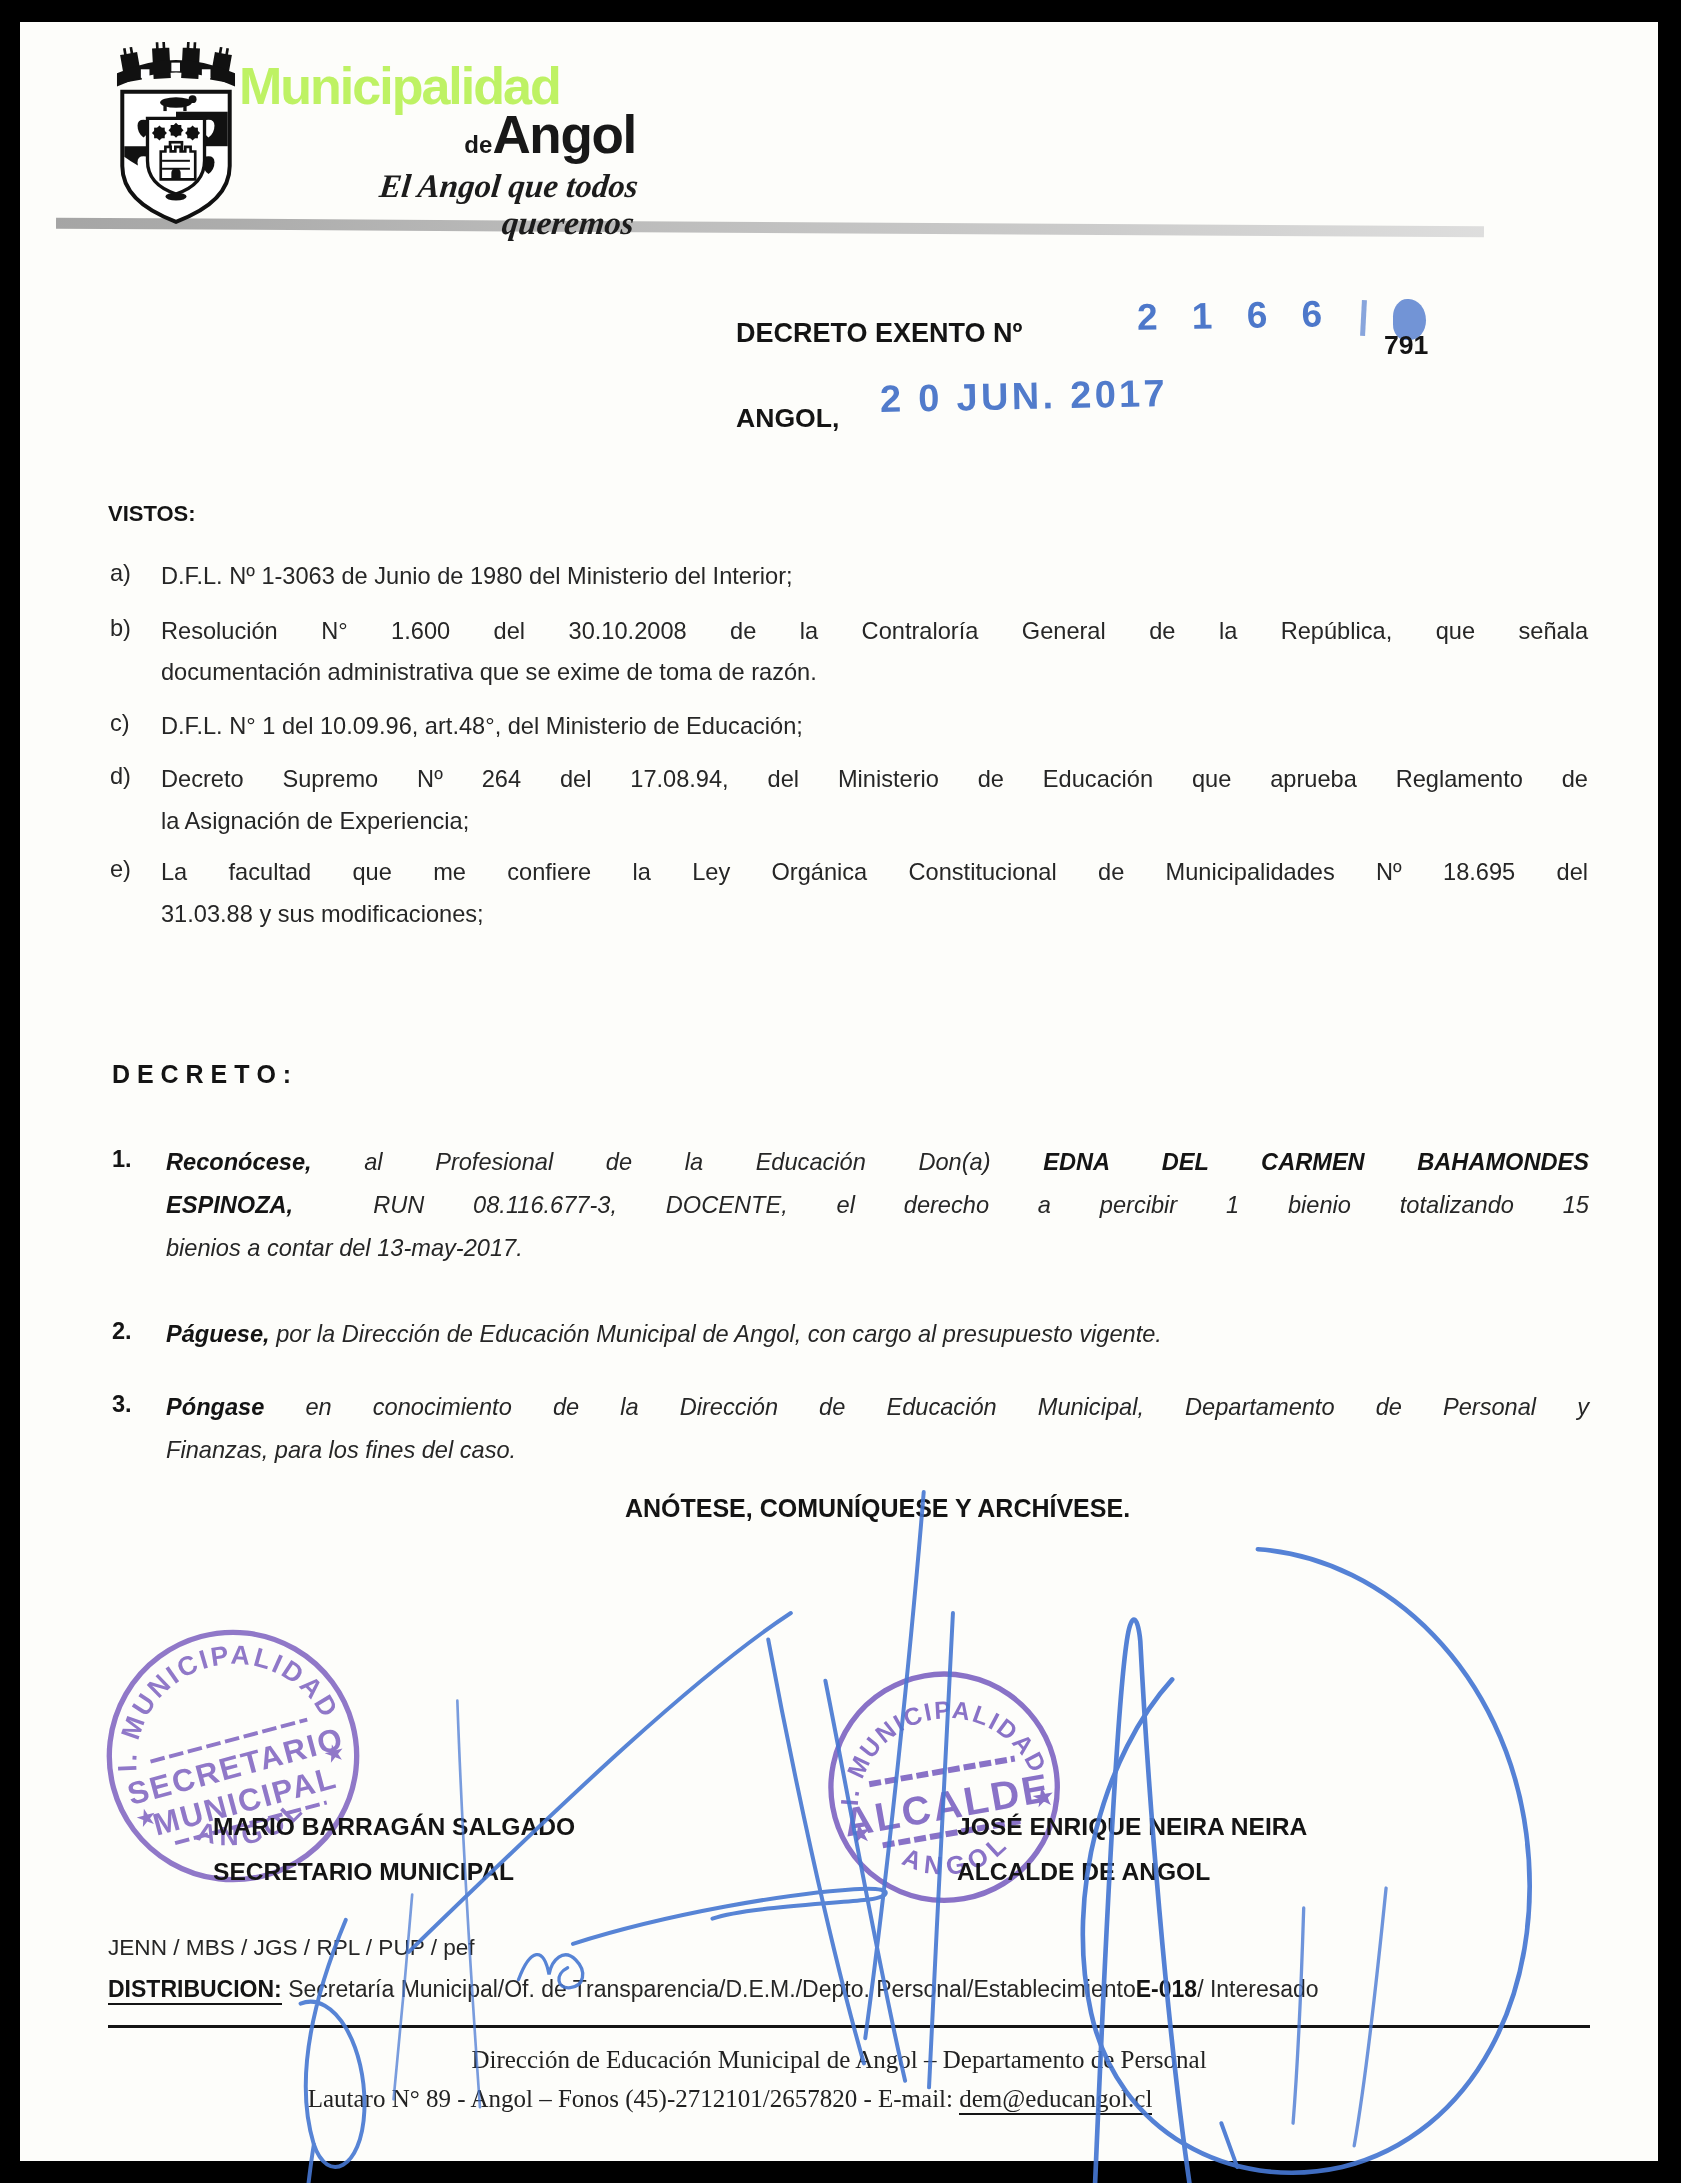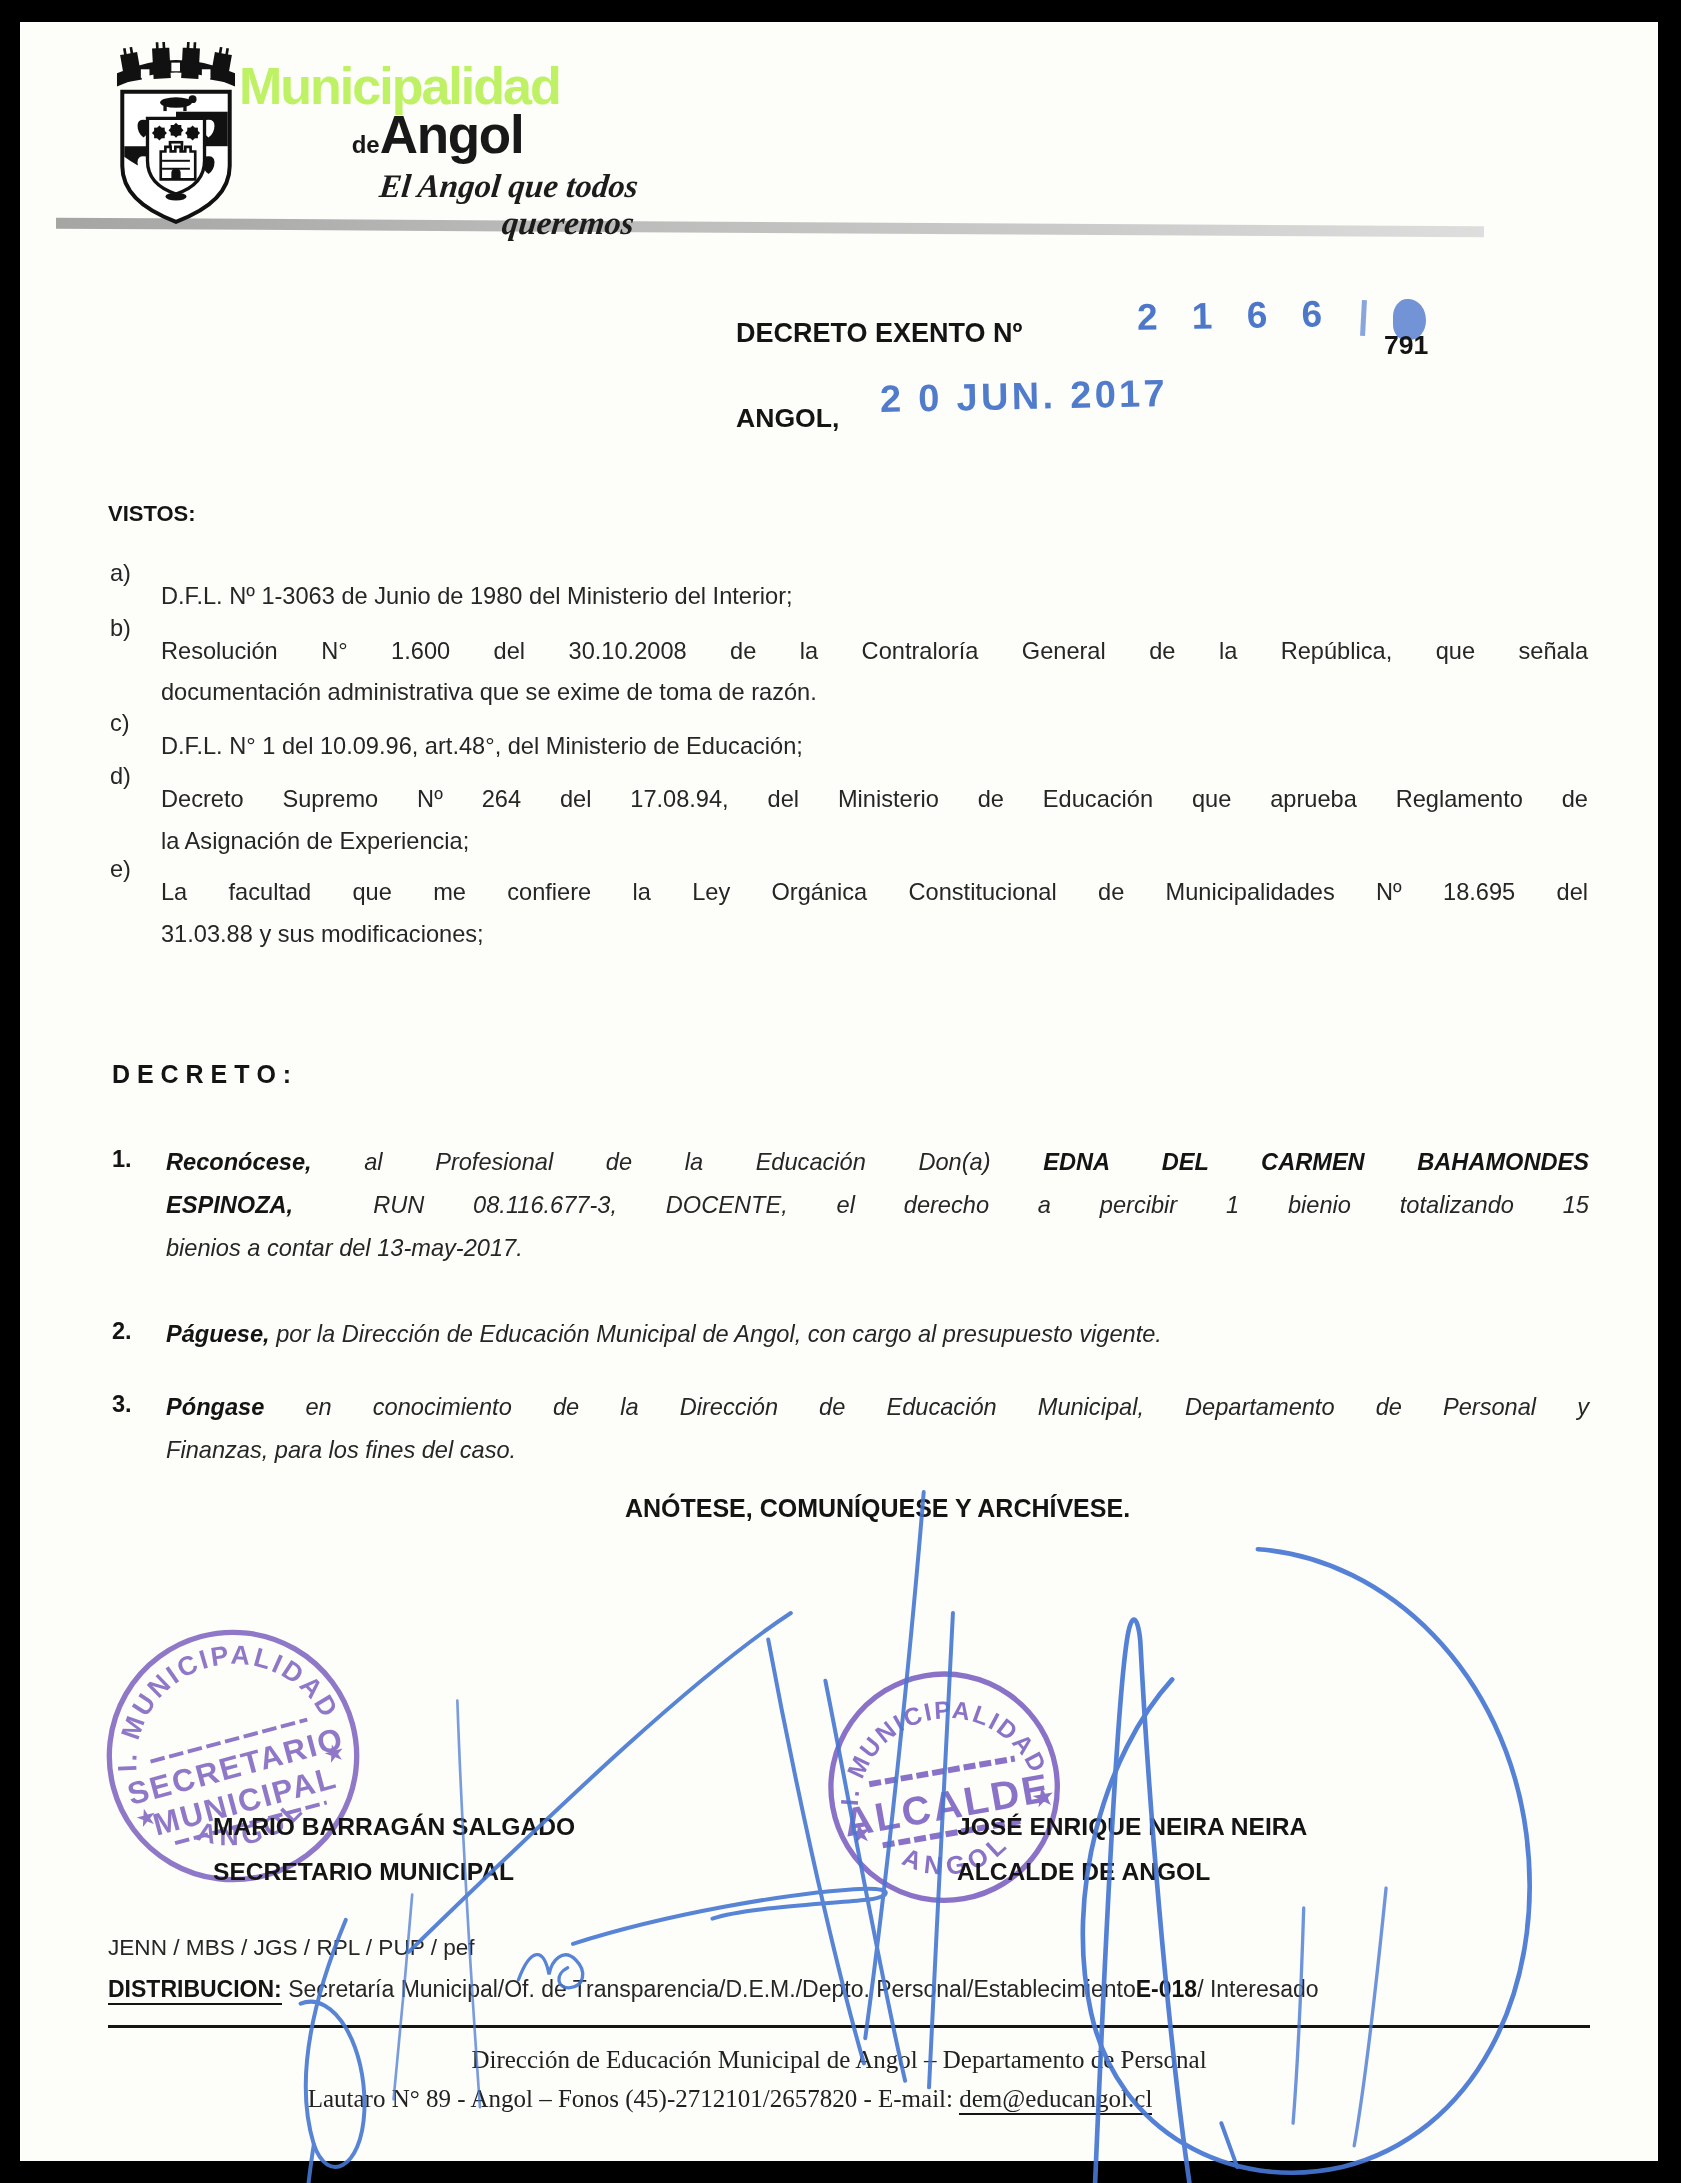--- a/index.html
+++ b/index.html
@@ -7,21 +7,21 @@
     width:1682px;height:2183px;position:relative;background:#000;
     font-family:"Liberation Sans",sans-serif;overflow:hidden;
   }
   .page{position:absolute;left:20px;top:22px;width:1638px;height:2139px;background:#fdfdfa;}
   .abs{position:absolute;}
   .ink{color:#262626;}
   .b{font-weight:bold;color:#141414;}
   .body-text{font-size:23.6px;line-height:33px;color:#262626;}
   .jline{text-align:justify;text-align-last:justify;}
   .letter{position:absolute;font-size:23.6px;color:#262626;}
-  .itemtext{position:absolute;left:161px;width:1427px;margin-top:20px;}
+  .itemtext{position:absolute;left:161px;width:1427px;}
   .dec-num{position:absolute;left:112px;font-size:23.6px;font-weight:bold;color:#141414;}
   .dec-text{position:absolute;left:166px;width:1423px;font-style:italic;}
   .bluestamp{color:#3f6dc6;font-weight:bold;}
   .name-line{font-size:24.6px;font-weight:bold;color:#141414;text-align:left;}
   .serif{font-family:"Liberation Serif",serif;}
   .stamp{position:absolute;opacity:.88;}
   svg{display:block;}
   .pen{position:absolute;left:0;top:0;z-index:6;pointer-events:none;}
   .txt-layer{z-index:3;}
   .sep{
@@ -84,21 +84,21 @@
     <path d="M72,240 v-42 h7 v-7 h8 v7 h7 v-7 h8 v7 h7 v-7 h8 v7 h7 v42 z" fill="#fff" stroke="#111" stroke-width="4"></path>
     <line x1="74" y1="212" x2="116" y2="212" stroke="#111" stroke-width="3"></line>
     <line x1="74" y1="224" x2="116" y2="224" stroke="#111" stroke-width="3"></line>
     <path d="M88,240 v-10 a7,7 0 0 1 14,0 v10 z" fill="#111"></path>
   </g>
   <ellipse cx="95" cy="266" rx="16" ry="6" fill="#111"></ellipse>
 </svg>
 
 <div class="abs txt-layer" style="left:239px;top:60px;width:397px">
   <div style="font-size:52px;font-weight:bold;letter-spacing:-2px;color:#bef264;line-height:53px">Municipalidad</div>
-  <div style="text-align:center;line-height:52px;margin-top:-4px;color:#181818">
+  <div style="text-align:right;line-height:52px;margin-top:-4px;color:#181818">
     <span style="font-size:24px;font-weight:bold;">de</span><span style="font-size:53px;font-weight:bold;letter-spacing:-1.3px;">Angol</span>
   </div>
   <div class="serif" style="text-align:right;font-size:33px;font-style:italic;font-weight:bold;transform:skewX(-6deg);margin-top:-6.6px;color:#1c1c1c">El Angol que todos queremos</div>
 </div>
 
 <div class="sep"></div>
 
 <div class="abs txt-layer b" style="left:736px;top:318px;font-size:27px">DECRETO EXENTO Nº</div>
 <div class="abs txt-layer bluestamp" style="left:1137px;top:295px;font-size:37px;letter-spacing:12px;transform:rotate(-1deg);opacity:.92">2 1 6 6</div>
 <div class="blob" style="left:1361px;top:300px;width:4.7px;height:36px;opacity:.65;transform:rotate(3deg);z-index:3"></div>

